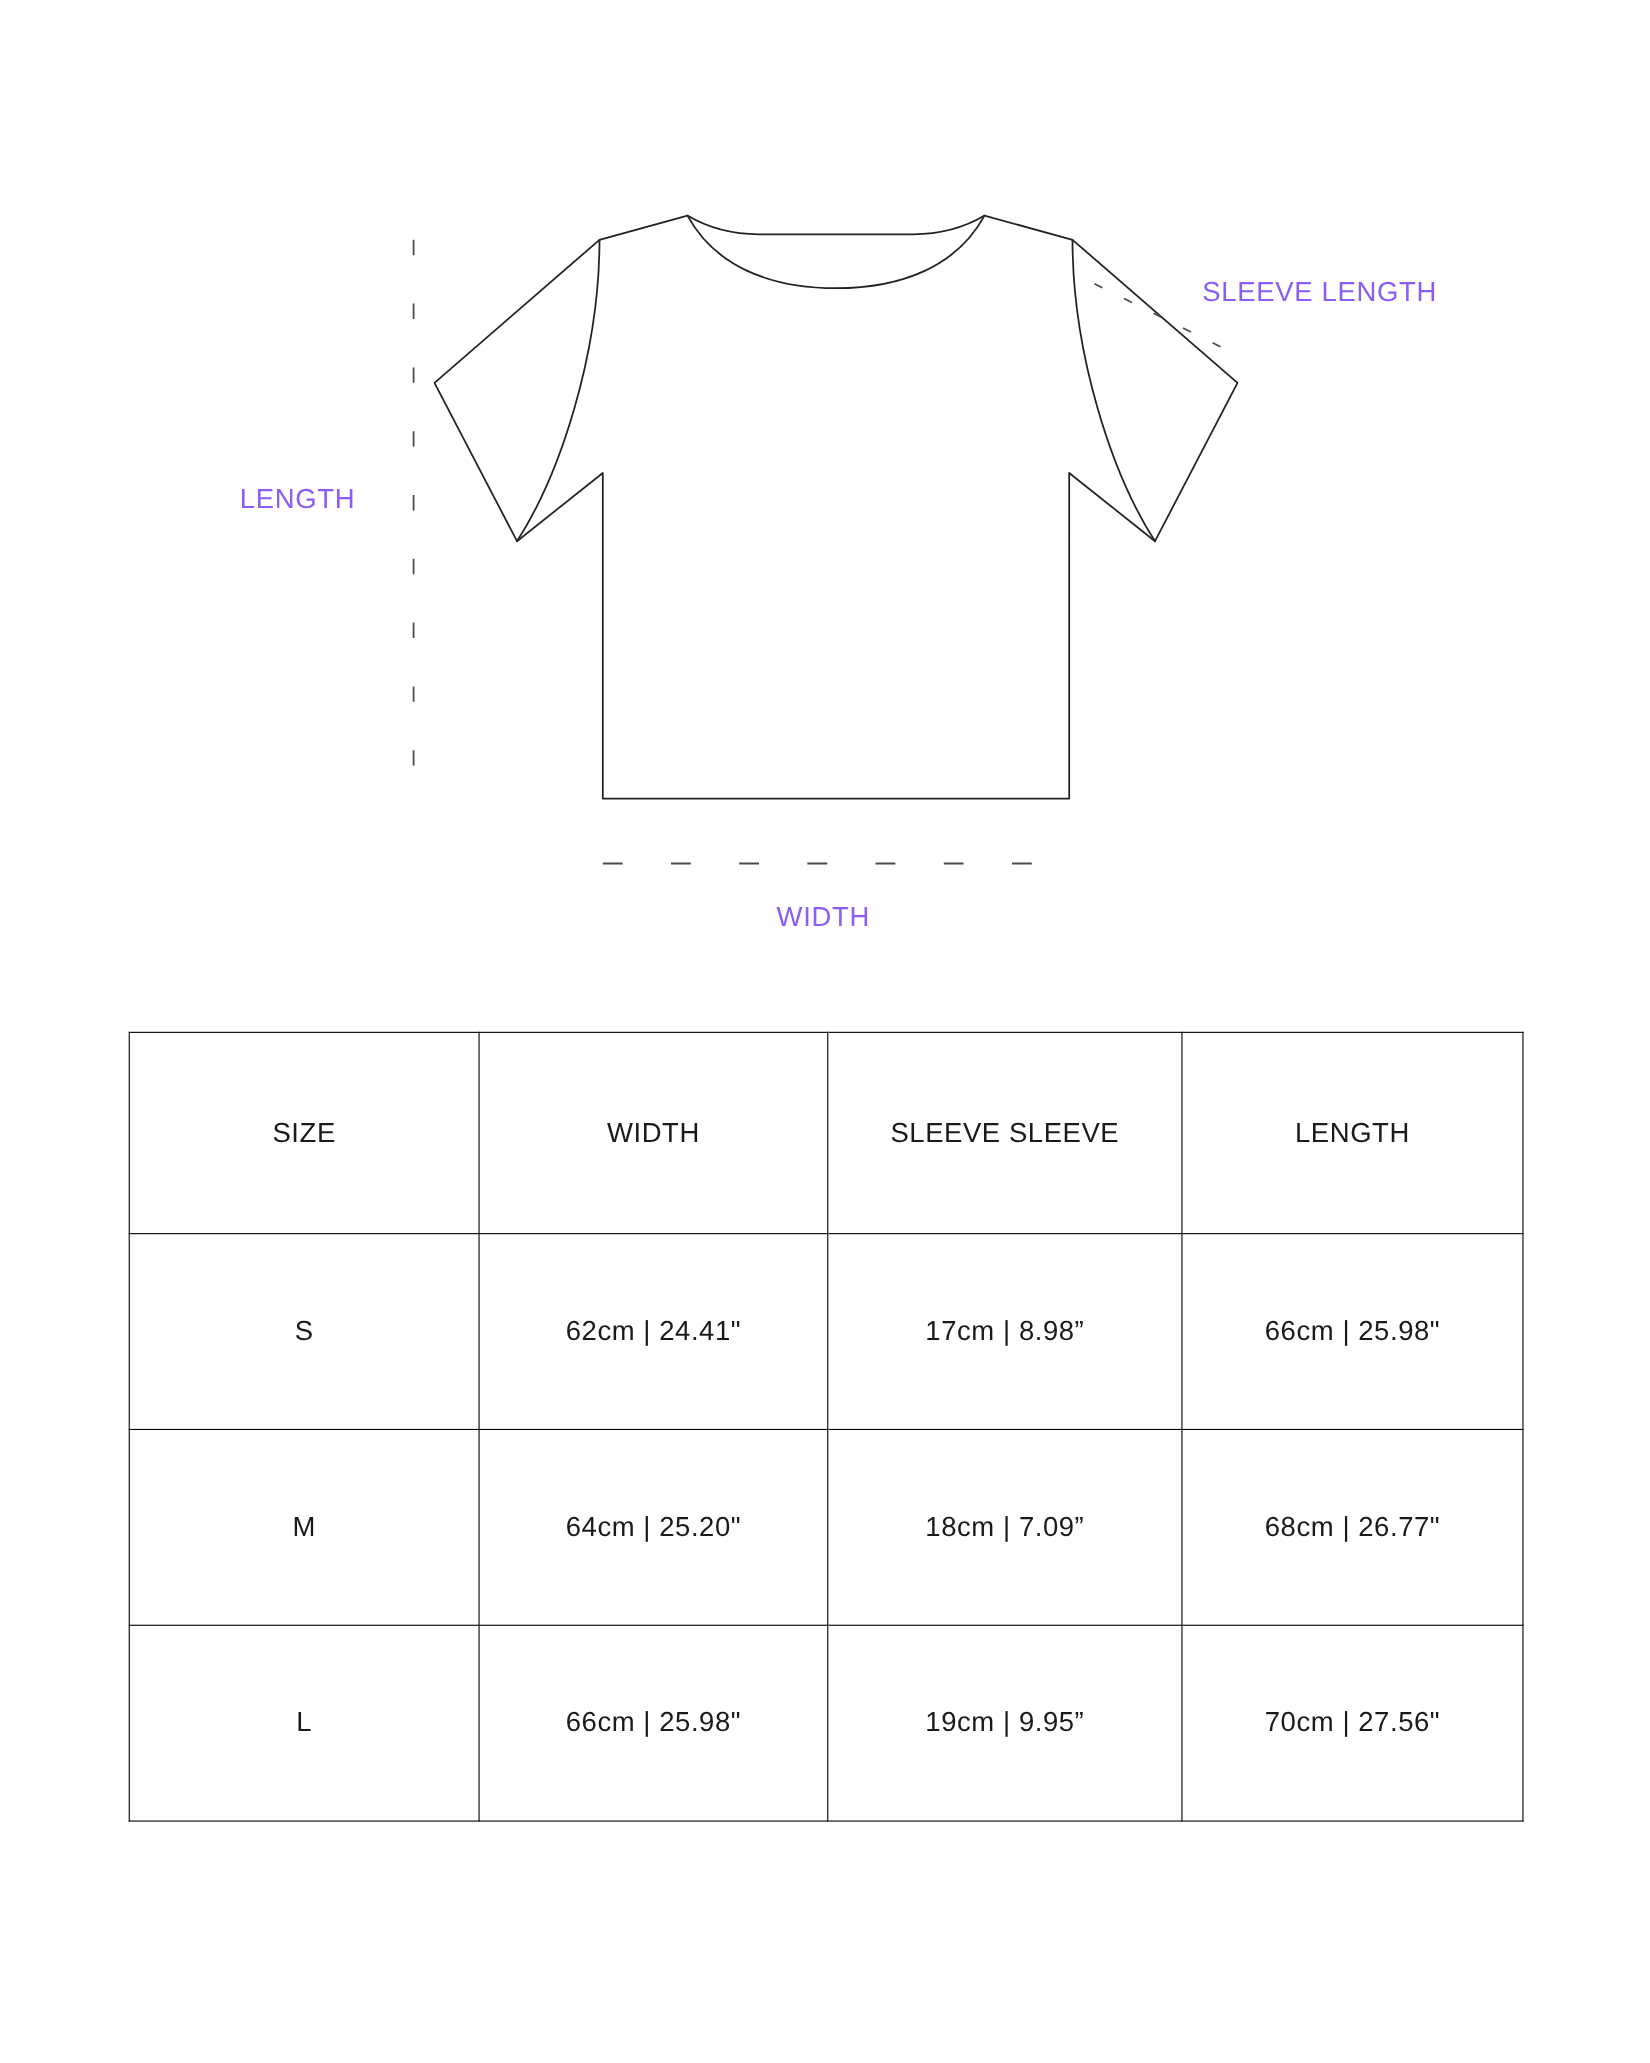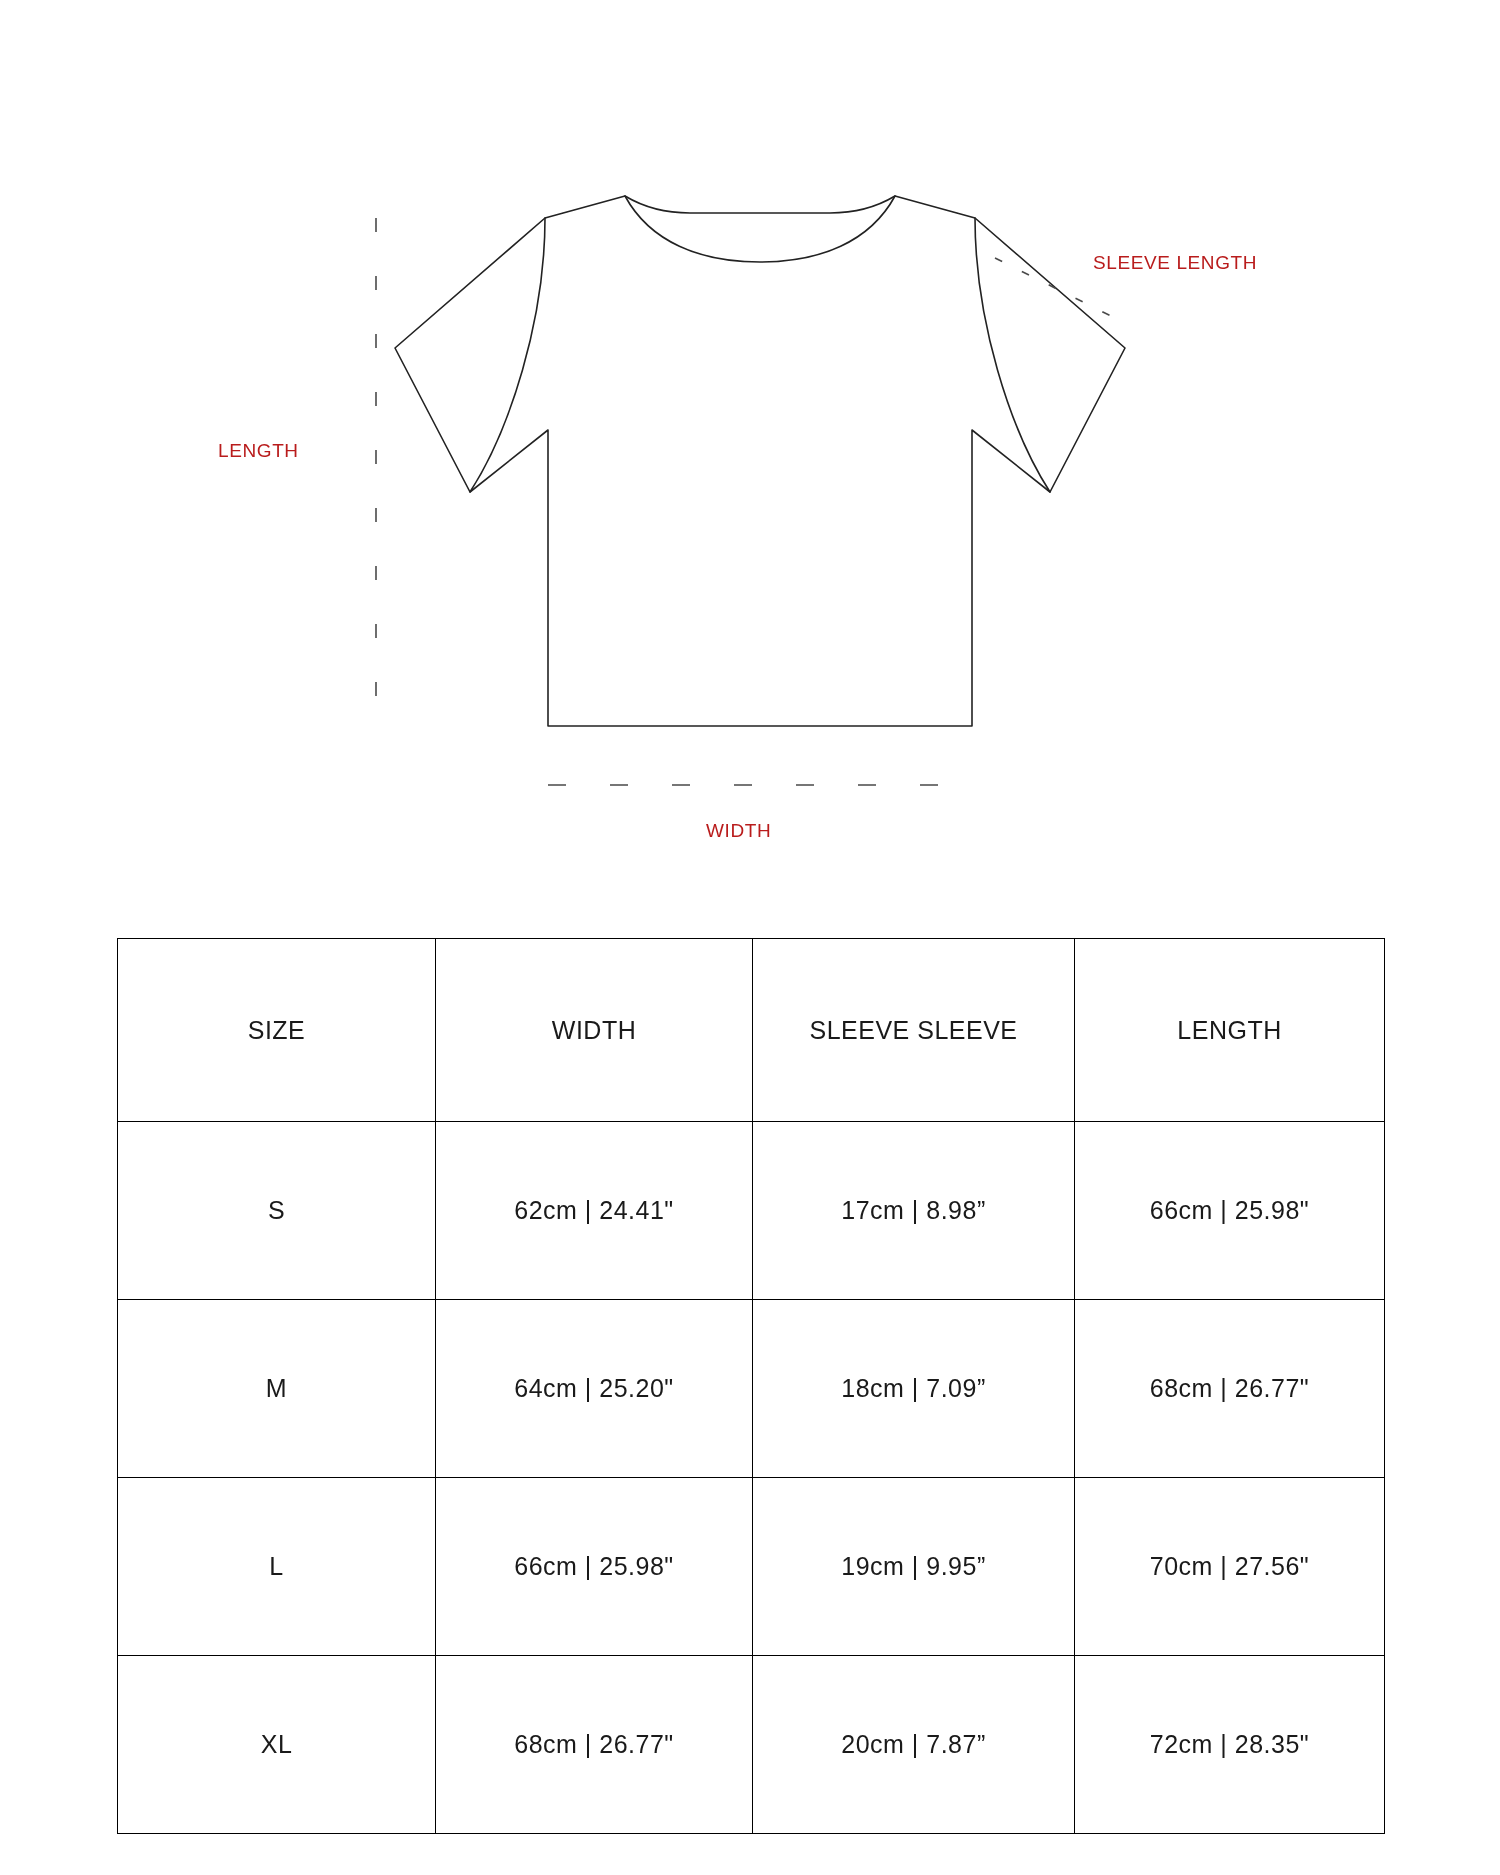--- a/index.html
+++ b/index.html
@@ -29,23 +29,23 @@
     top: 0;
     width: 1500px;
     height: 880px;
   }
   .diagram svg {
     display: block;
   }
 
   .diagram-label {
     position: absolute;
-    font-size: 19px;
+    font-size: 25px;
     letter-spacing: 0.6px;
-    color: #b91c1c;
+    color: #8b5cf6;
     white-space: nowrap;
   }
   .label-length {
     left: 218px;
     top: 440px;
   }
   .label-sleeve {
     left: 1093px;
     top: 252px;
   }
@@ -162,22 +162,16 @@
         <td>64cm | 25.20"</td>
         <td>18cm | 7.09”</td>
         <td>68cm | 26.77"</td>
       </tr>
       <tr>
         <td>L</td>
         <td>66cm | 25.98"</td>
         <td>19cm | 9.95”</td>
         <td>70cm | 27.56"</td>
       </tr>
-      <tr>
-        <td>XL</td>
-        <td>68cm | 26.77"</td>
-        <td>20cm | 7.87”</td>
-        <td>72cm | 28.35"</td>
-      </tr>
     </tbody>
   </table>
 
 </div>
 
 </body></html>

